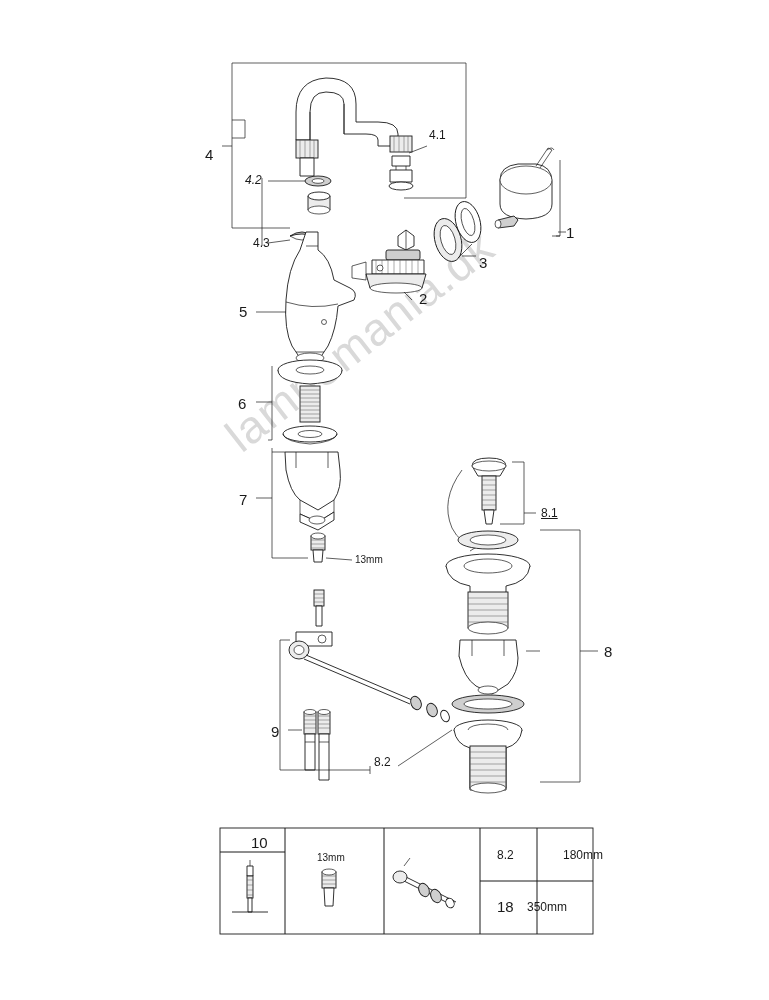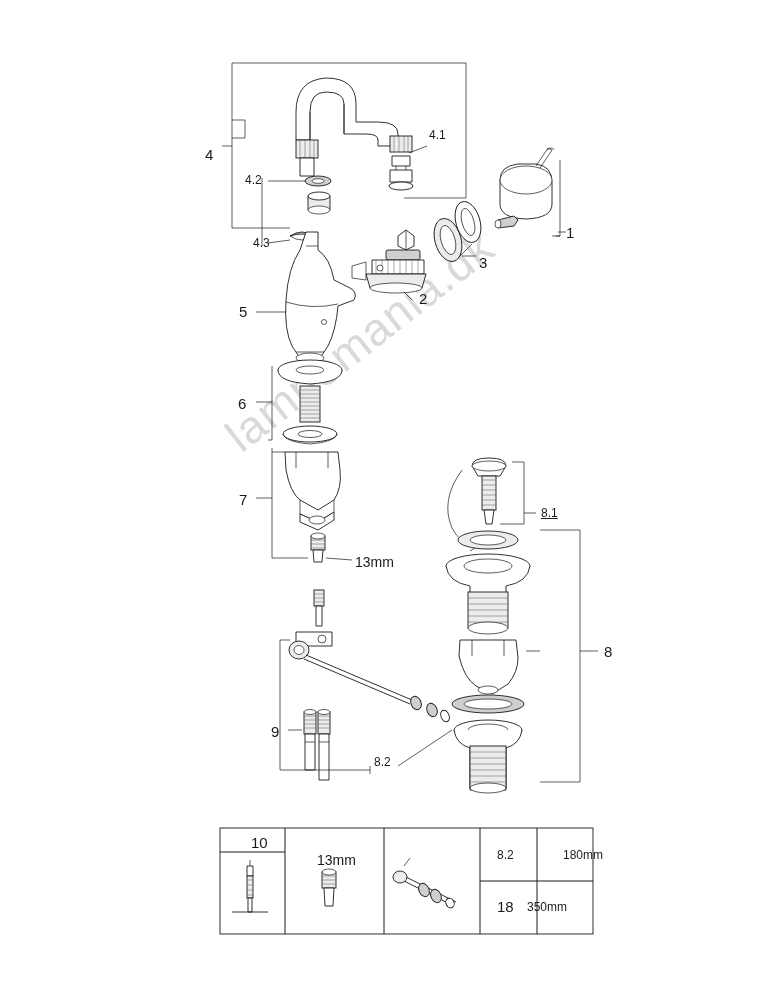--- a/index.html
+++ b/index.html
@@ -18,21 +18,21 @@
     overflow: hidden;
   }
   .lbl {
     position: absolute;
     font-family: "Liberation Sans", sans-serif;
     color: #1a1a1a;
     white-space: nowrap;
   }
   .lbl-big { font-size: 15px; }
   .lbl-mid { font-size: 12px; }
-  .lbl-sm  { font-size: 14px; }
+  .lbl-sm  { font-size: 10px; }
   .wm {
     position: absolute;
     left: 215px;
     top: 420px;
     width: 420px;
     font-size: 46px;
     color: #d9d9d9;
     transform: rotate(-38deg);
     transform-origin: left top;
     font-family: "Liberation Sans", sans-serif;
@@ -313,21 +313,21 @@
         <ellipse class="ln fillgd" cx="424" cy="890" rx="5" ry="7" transform="rotate(-25 424 890)"></ellipse>
         <ellipse class="ln fillgd" cx="436" cy="896" rx="5" ry="7" transform="rotate(-25 436 896)"></ellipse>
         <ellipse class="ln fillw" cx="450" cy="903" rx="4" ry="5" transform="rotate(-25 450 903)"></ellipse>
         <path class="ln-thin" d="M404 866 L410 858"></path>
       </g>
     </g>
   </svg>
 
   <div class="lbl lbl-big" style="left:205px; top:146px;">4</div>
   <div class="lbl lbl-mid" style="left:429px; top:128px;">4.1</div>
-  <div class="lbl lbl-mid" style="left:245px; top:173px;">4.2</div>
+  <div class="lbl lbl-mid" style="left:245px; top:173px;font-style:italic;">4.2</div>
   <div class="lbl lbl-mid" style="left:245px; top:236px;margin-left:8px;">4.3</div>
   <div class="lbl lbl-big" style="left:566px; top:224px;">1</div>
   <div class="lbl lbl-big" style="left:479px; top:254px;">3</div>
   <div class="lbl lbl-big" style="left:419px; top:290px;">2</div>
   <div class="lbl lbl-big" style="left:239px; top:303px;">5</div>
   <div class="lbl lbl-big" style="left:238px; top:395px;">6</div>
   <div class="lbl lbl-big" style="left:239px; top:491px;">7</div>
   <div class="lbl lbl-mid" style="left:541px; top:506px;text-decoration:underline;">8.1</div>
   <div class="lbl lbl-big" style="left:604px; top:643px;">8</div>
   <div class="lbl lbl-mid" style="left:374px; top:755px;">8.2</div>

